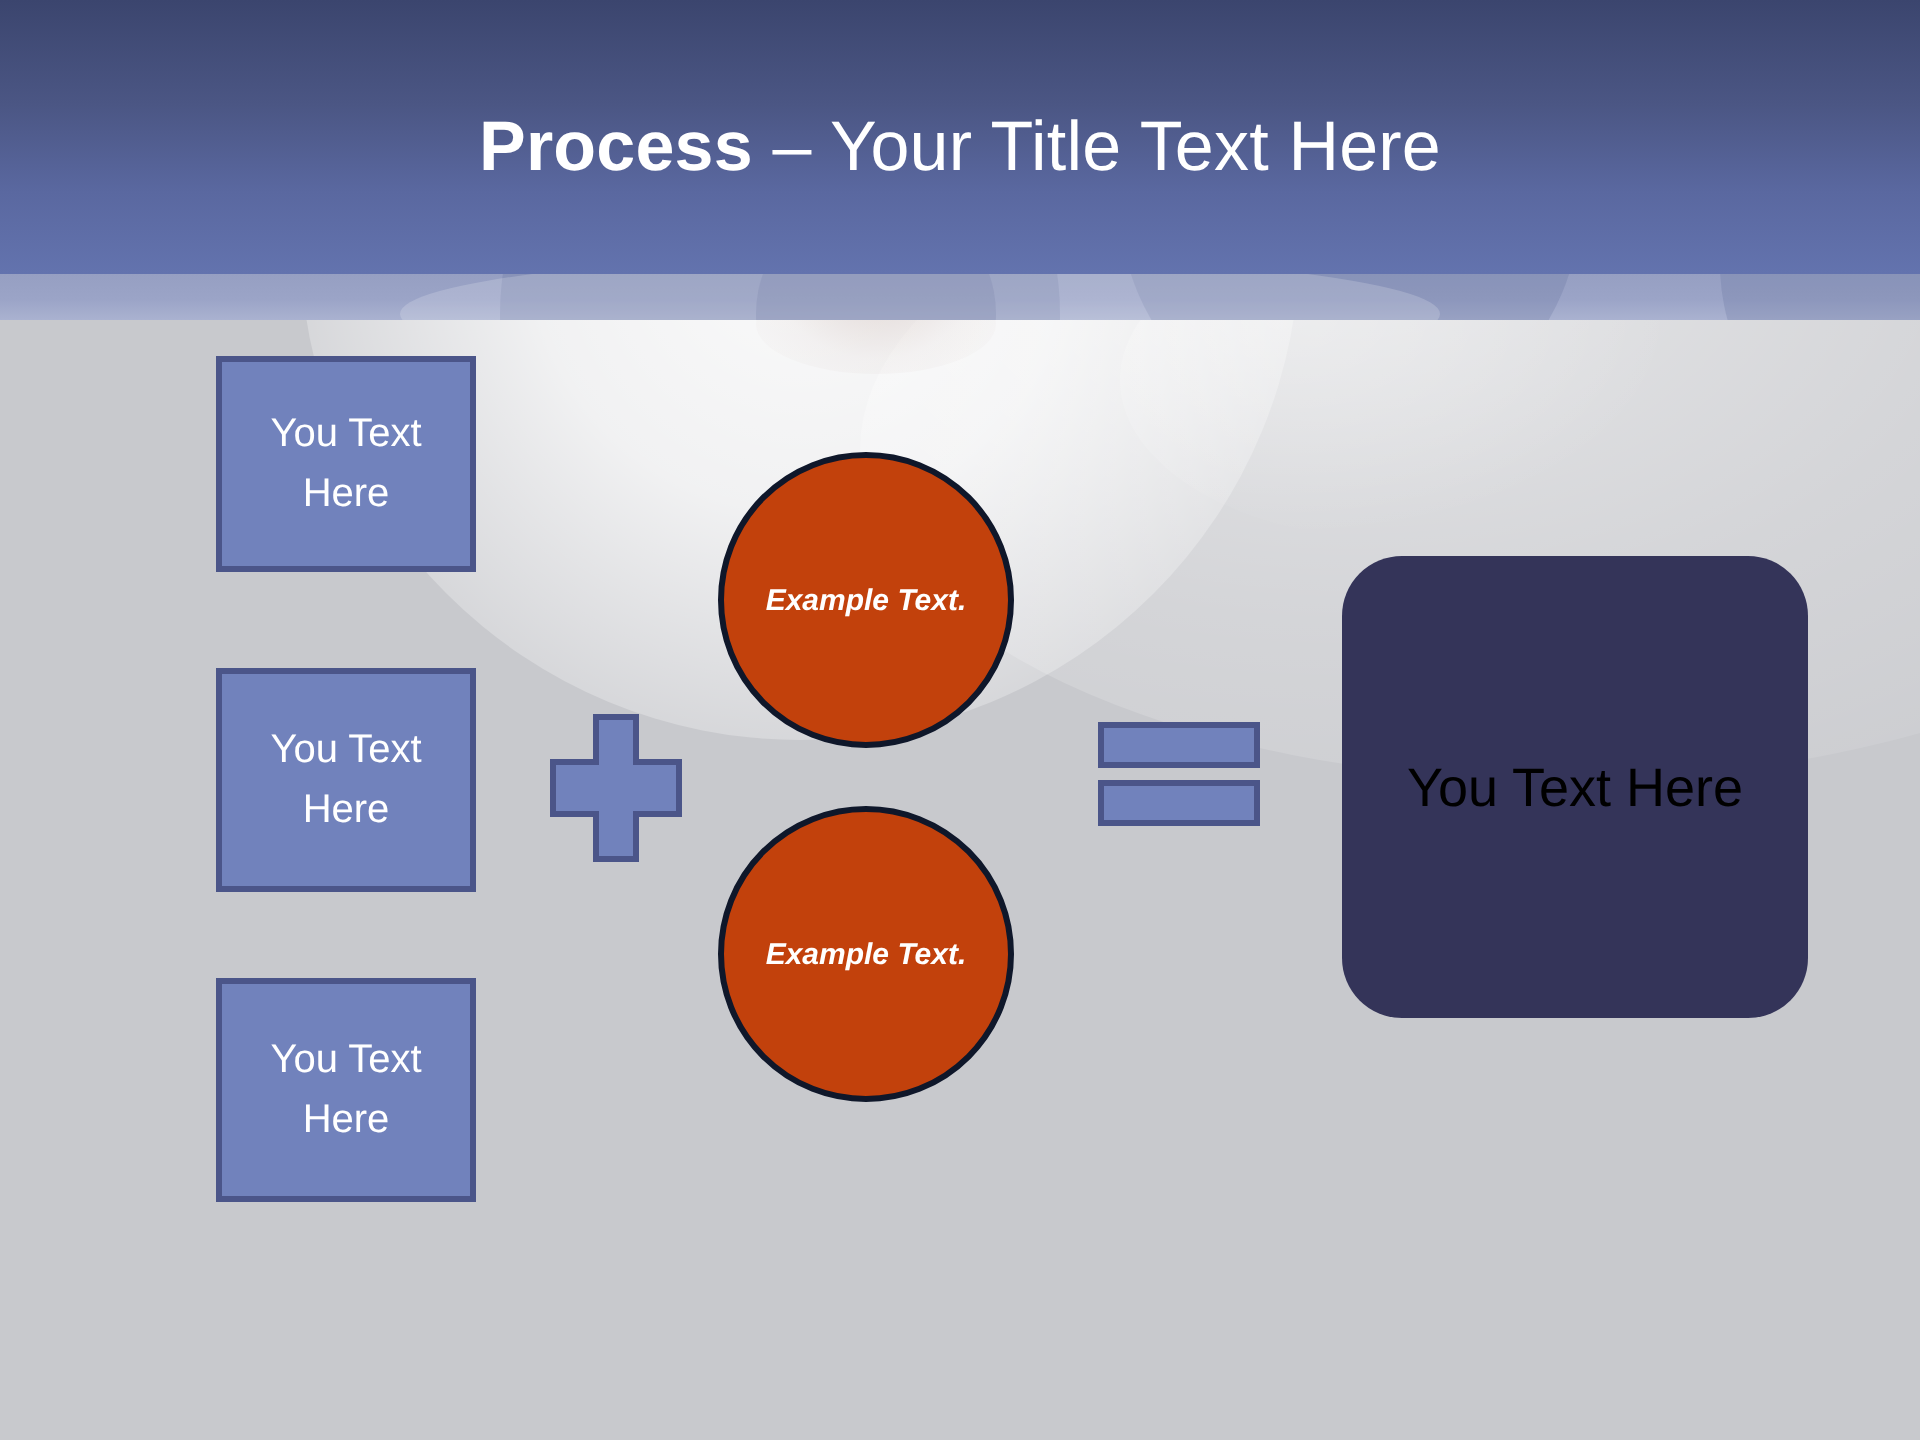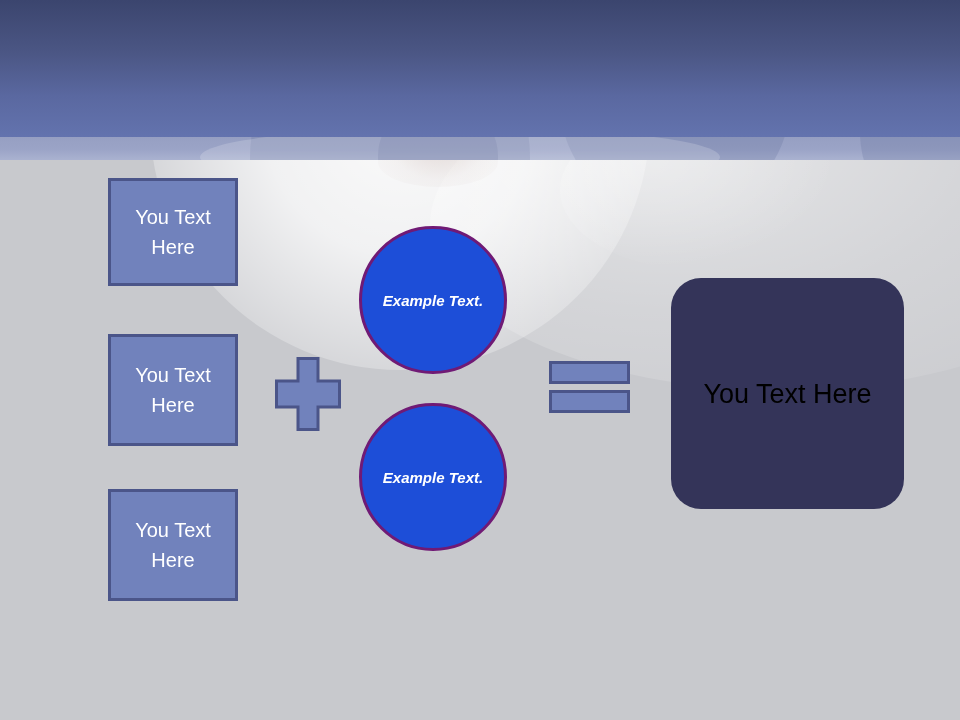--- a/index.html
+++ b/index.html
@@ -154,22 +154,22 @@
   }
   .plus svg { display: block; }
 
   
   .circ {
     position: absolute;
     width: 148px;
     height: 148px;
     box-sizing: border-box;
     border-radius: 50%;
-    background: #1d4ed8;
-    border: 3px solid #701a75;
+    background: #c2410c;
+    border: 3px solid #0f172a;
     color: #ffffff;
     font-weight: bold;
     font-style: italic;
     font-size: 15px;
     line-height: 21px;
     text-align: center;
     display: flex;
     align-items: center;
     justify-content: center;
     z-index: 10;
@@ -232,20 +232,23 @@
   <div class="header"></div>
 
   <div class="header-band">
     <div class="band-circle band-c1"></div>
     <div class="band-circle band-c2"></div>
     <div class="band-circle band-c3"></div>
     <div class="band-circle band-c4"></div>
     <div class="band-light"></div>
   </div>
 
+  <div class="title">
+    <span class="t-bold">Process</span><span class="t-sep"> – </span><span class="t-rest">Your Title Text Here</span>
+  </div>
 
   <div class="inbox inbox-1">
     <span>You Text Here</span>
   </div>
   <div class="inbox inbox-2">
     <span>You Text Here</span>
   </div>
   <div class="inbox inbox-3">
     <span>You Text Here</span>
   </div>

